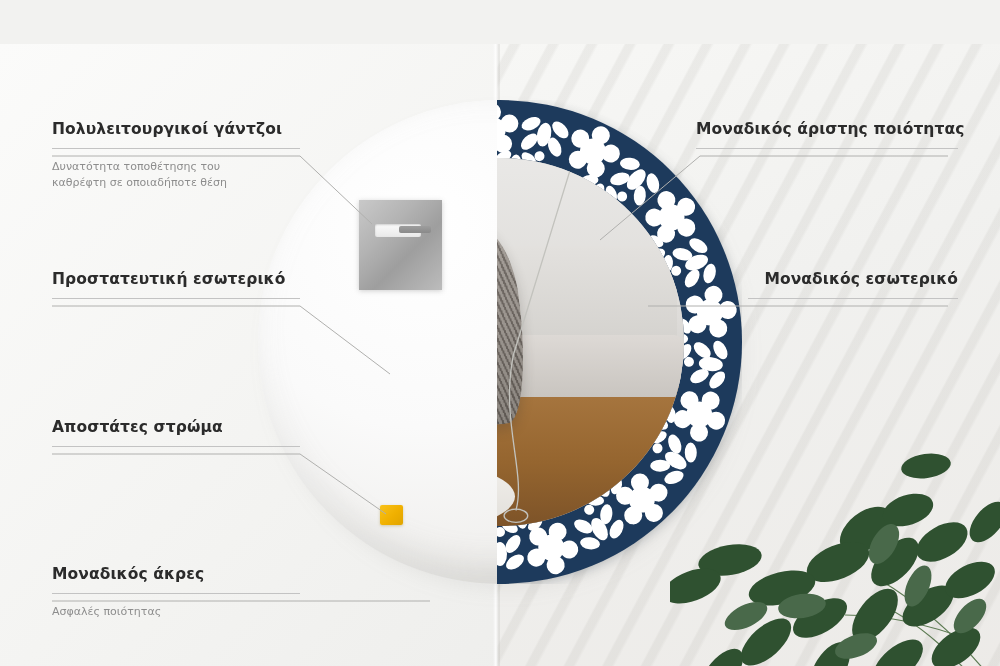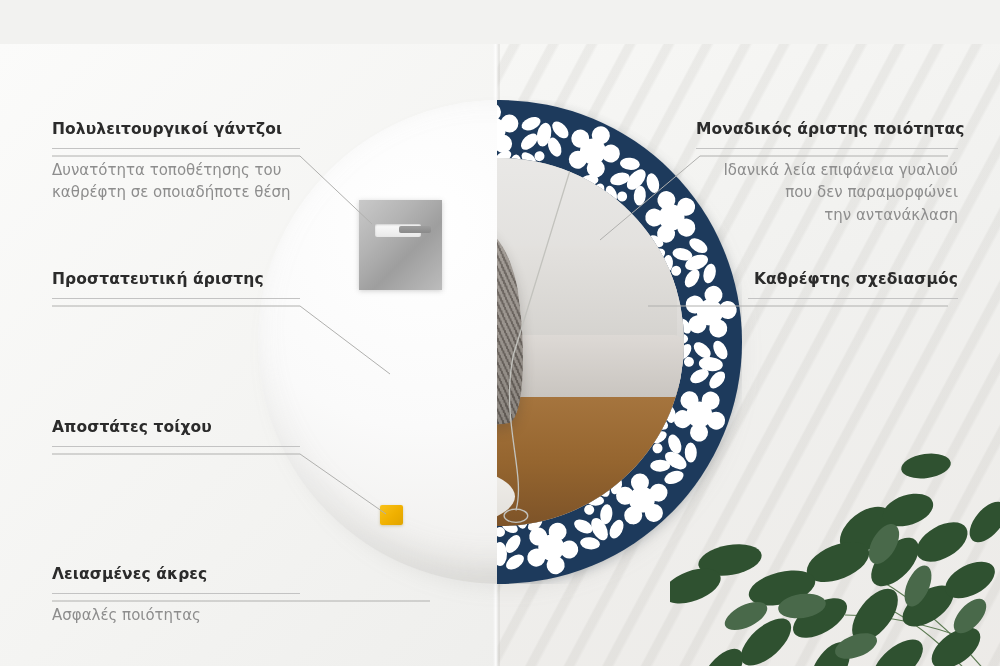--- a/index.html
+++ b/index.html
@@ -124,21 +124,21 @@
   .callout h3 {
     font-family:"DejaVu Sans", sans-serif;
     font-size:15.5px; font-weight:bold; color:#2b2b2b;
     letter-spacing:.1px; white-space:nowrap; line-height:1.2;
   }
   .callout .rule {
     height:1px; background:#c3c3c3; margin-top:9px; margin-bottom:10px;
   }
   .callout p {
     font-family:"DejaVu Sans", sans-serif;
-    font-size:15px; color:#8d8d8d; line-height:1.52; font-weight:400;
+    font-size:11px; color:#8d8d8d; line-height:1.52; font-weight:400;
   }
   .left-co { text-align:left; }
   .right-co { text-align:right; }
 
   .c1 { left:52px; top:76px;  width:248px; }
   .c2 { left:52px; top:226px; width:248px; }
   .c3 { left:52px; top:374px; width:248px; }
   .c4 { left:52px; top:521px; width:248px; }
   .c5 { right:42px; top:76px;  width:262px; }
   .c6 { right:42px; top:226px; width:210px; }
@@ -346,43 +346,42 @@
     </g>
   </svg>
 
   <div class="callout left-co c1">
     <h3>Πολυλειτουργικοί γάντζοι</h3>
     <div class="rule"></div>
     <p>Δυνατότητα τοποθέτησης του<br>καθρέφτη σε οποιαδήποτε θέση</p>
   </div>
 
   <div class="callout left-co c2">
-    <h3>Προστατευτική άριστης</h3>
+    <h3>Προστατευτική εσωτερικό</h3>
     <div class="rule"></div>
   </div>
 
   <div class="callout left-co c3">
-    <h3>Αποστάτες τοίχου</h3>
+    <h3>Αποστάτες στρώμα</h3>
     <div class="rule"></div>
   </div>
 
   <div class="callout left-co c4">
-    <h3>Λειασμένες άκρες</h3>
+    <h3>Μοναδικός άκρες</h3>
     <div class="rule"></div>
     <p>Ασφαλές ποιότητας</p>
   </div>
 
   <div class="callout right-co c5">
     <h3>Μοναδικός άριστης ποιότητας</h3>
     <div class="rule"></div>
-    <p>Ιδανικά λεία επιφάνεια γυαλιού<br>που δεν παραμορφώνει<br>την αντανάκλαση</p>
   </div>
 
   <div class="callout right-co c6">
-    <h3>Καθρέφτης σχεδιασμός</h3>
+    <h3>Μοναδικός εσωτερικό</h3>
     <div class="rule"></div>
   </div>
 
   <svg class="plant" viewBox="0 0 330 300">
     <g stroke="#5c7a52" stroke-width="1.2" fill="none">
       <path d="M330,300 C290,250 250,210 200,190"></path>
       <path d="M330,280 C300,240 260,200 210,170"></path>
       <path d="M320,300 C270,280 220,270 170,275"></path>
       <path d="M300,230 C260,215 220,205 175,205"></path>
     </g>

